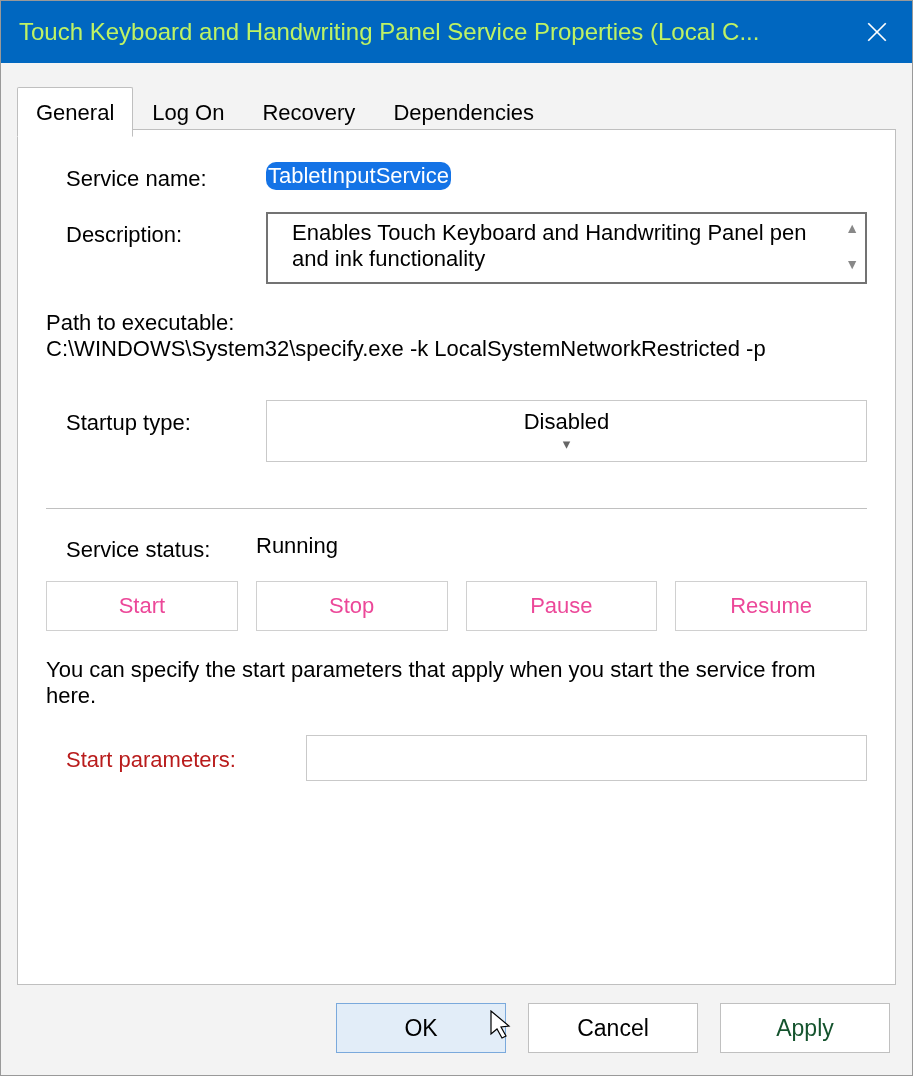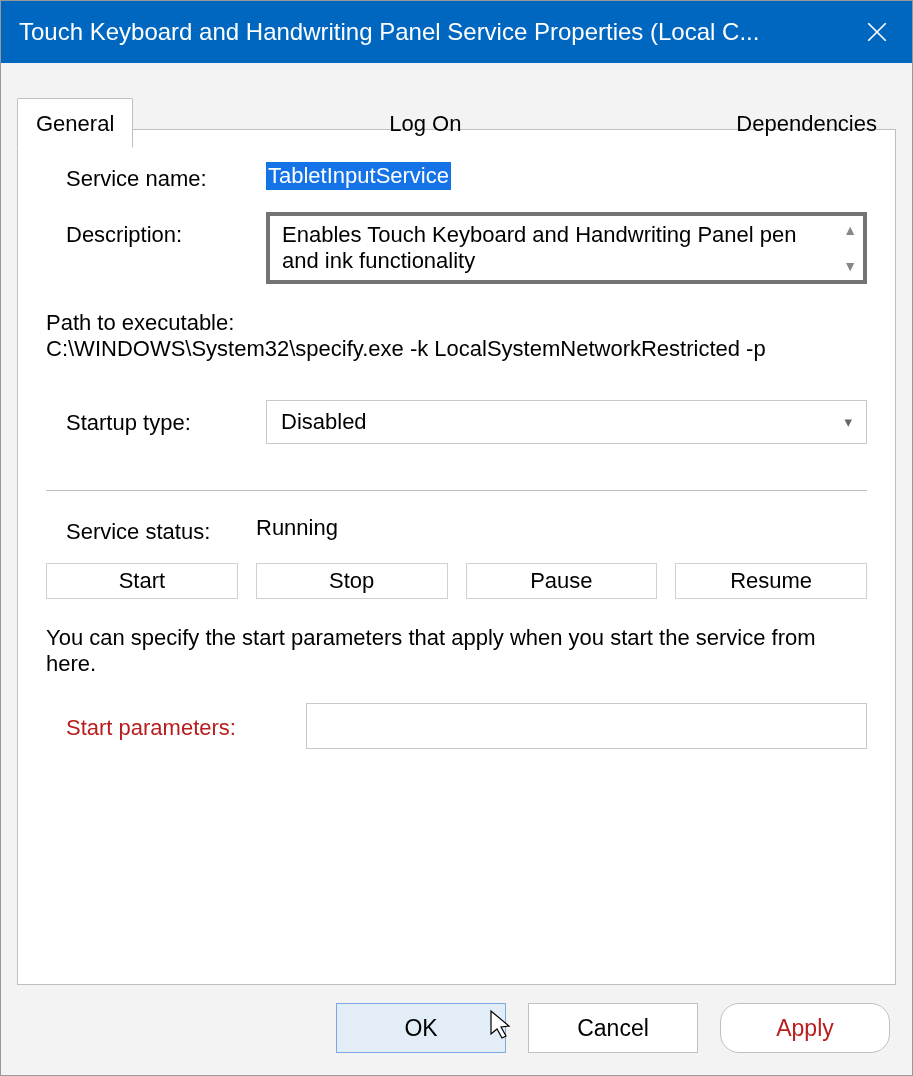--- a/index.html
+++ b/index.html
@@ -18,21 +18,21 @@
     width: 913px;
     height: 1076px;
     border: 1px solid #999;
     background: #f3f3f3;
     display: flex;
     flex-direction: column;
     box-shadow: 0 4px 18px rgba(0,0,0,0.35);
   }
   .titlebar {
     background: #0067c0;
-    color: #ffffff;
+    color: #bef264;
     height: 62px;
     display: flex;
     align-items: center;
     padding-left: 18px;
     font-size: 24px;
     flex-shrink: 0;
   }
   .titlebar .title-text {
     flex: 1;
     white-space: nowrap;
@@ -54,22 +54,21 @@
     flex: 1;
     display: flex;
     flex-direction: column;
     padding: 16px 16px 0 16px;
   }
 
   .tabstrip {
     display: flex;
     align-items: flex-end;
     position: relative;
-    top: 19px;
-    justify-content: space-between;
+    top: 8px;
   }
   .tab, .tab.active {
     padding: 12px 18px 10px 18px;
     font-size: 22px;
     cursor: pointer;
     color: #000;
     border: 1px solid transparent;
   }
   .tab.active {
     background: #fff;
@@ -98,24 +97,25 @@
     margin-left: 20px;
   }
   .val {
     flex: 1;
   }
   .sel {
     background: #1473e6;
     color: #fff;
     padding: 1px 2px;
     display: inline-block;
+    border-radius: 10px;
   }
   .desc-box {
-    border: 4px solid #737373;
-    padding: 6px 30px 6px 12px;
+    border: 2px solid #737373;
+    padding: 6px 30px 6px 24px;
     min-height: 72px;
     position: relative;
   }
   .desc-box .arrows {
     position: absolute;
     right: 6px;
     top: 6px;
     color: #888;
     font-size: 14px;
     display: flex;
@@ -125,41 +125,42 @@
   .path-block { margin-top: 26px; margin-bottom: 38px; }
 
   .select-box {
     display: flex;
     align-items: center;
     justify-content: space-between;
     border: 1px solid #c9c9c9;
     padding: 8px 14px;
     background: #fff;
     cursor: pointer;
+    flex-direction: column;
   }
   .select-box .chev { color: #666; font-size: 15px; }
 
   .divider {
     border: none;
     border-top: 1px solid #c0c0c0;
     margin: 46px 0 24px 0;
   }
 
   .btnrow4 {
     display: flex;
     gap: 18px;
     margin: 18px 0 26px 0;
   }
   .svc-btn {
     flex: 1;
-    height: 36px;
+    height: 50px;
     background: #fff;
     border: 1px solid #d0d0d0;
     font-size: 22px;
-    color: #000000;
+    color: #ec4899;
     cursor: default;
   }
   .help-text { margin-bottom: 26px; margin-top: 7px; }
 
   .lbl.disabled { color: #b91c1c; }
   .param-input {
     flex: 1;
     border: 1px solid #c9c9c9;
     height: 46px;
     font-size: 22px;
@@ -178,21 +179,21 @@
     height: 50px;
     font-size: 23px;
     border: 1px solid #c0c0c0;
     background: #fff;
     cursor: pointer;
   }
   .footer button.primary {
     background: #e2edf8;
     border: 1px solid #7aa9dc;
   }
-  .footer button.dim { color: #b91c1c; border-radius: 19px; }
+  .footer button.dim { color: #14532d; }
 
   .cursor-overlay {
     position: fixed;
     left: 490px;
     top: 1010px;
     pointer-events: none;
   }
 </style>
 </head>
 <body>
@@ -207,20 +208,21 @@
         <line x1="15" y1="1" x2="1" y2="15" stroke="#fff" stroke-width="1.4"></line>
       </svg>
     </div>
   </div>
 
   <div class="client">
 
     <div class="tabstrip">
       <div class="tab active">General</div>
       <div class="tab">Log On</div>
+      <div class="tab">Recovery</div>
       <div class="tab">Dependencies</div>
     </div>
 
     <div class="tabpage">
 
       <div class="row">
         <div class="lbl">Service name:</div>
         <div class="val">
           <span class="sel">TabletInputService</span>
         </div>

